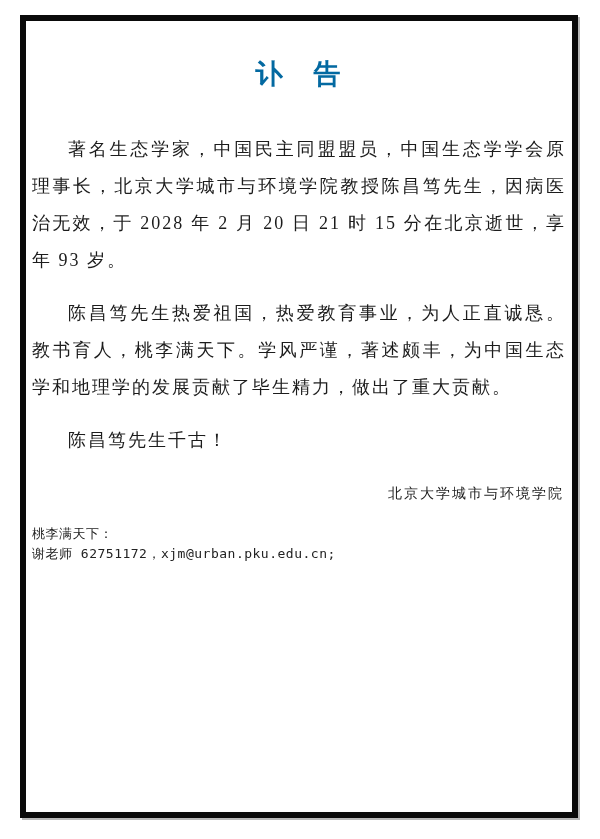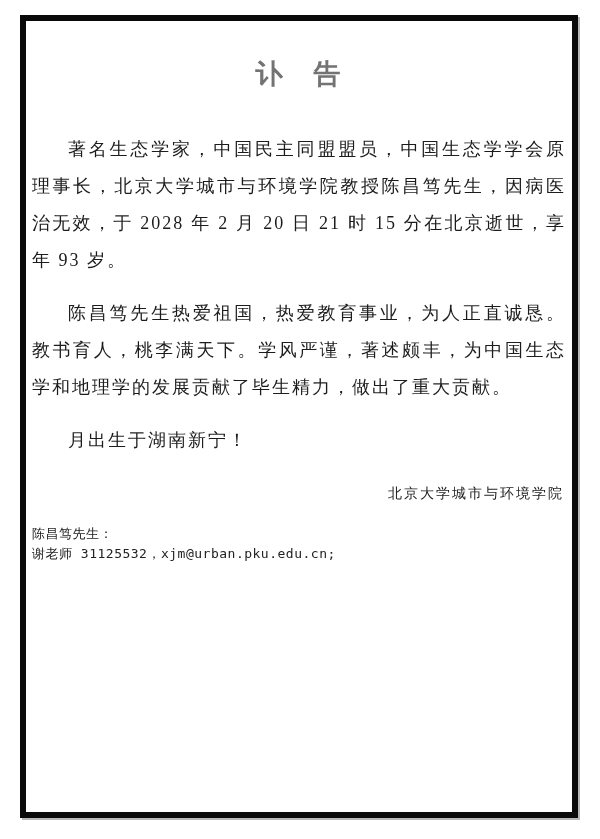--- a/index.html
+++ b/index.html
@@ -36,21 +36,21 @@
     overflow: hidden;
   }
   .title {
     margin: 38px 0 0 0;
     text-align: center;
     font-family: "Liberation Sans", "DejaVu Sans", sans-serif;
     font-weight: bold;
     font-size: 27px;
     line-height: 30px;
     letter-spacing: 2px;
-    color: #737373;
+    color: #0369a1;
   }
   .paragraphs {
     margin-top: 42px;
   }
   .paragraphs p {
     margin: 0 0 16px 0;
     font-size: 18px;
     line-height: 37px;
     letter-spacing: 2px;
     text-indent: 2em;
@@ -82,28 +82,28 @@
 
 <div class="page">
   <div class="frame">
     <div class="content">
 
       <h1 class="title">讣　告</h1>
 
       <div class="paragraphs">
         <p>著名生态学家，中国民主同盟盟员，中国生态学学会原理事长，北京大学城市与环境学院教授陈昌笃先生，因病医治无效，于 2028 年 2 月 20 日 21 时 15 分在北京逝世，享年 93 岁。</p>
         <p>陈昌笃先生热爱祖国，热爱教育事业，为人正直诚恳。教书育人，桃李满天下。学风严谨，著述颇丰，为中国生态学和地理学的发展贡献了毕生精力，做出了重大贡献。</p>
-        <p>月出生于湖南新宁！</p>
+        <p>陈昌笃先生千古！</p>
       </div>
 
       <div class="signature">
         <div>北京大学城市与环境学院</div>
       </div>
 
       <div class="contact">
-        <div>陈昌笃先生：</div>
-        <div>谢老师 31125532，xjm@urban.pku.edu.cn;</div>
+        <div>桃李满天下：</div>
+        <div>谢老师 62751172，xjm@urban.pku.edu.cn;</div>
 
       </div>
 
     </div>
   </div>
 </div>
 
 </body></html>

